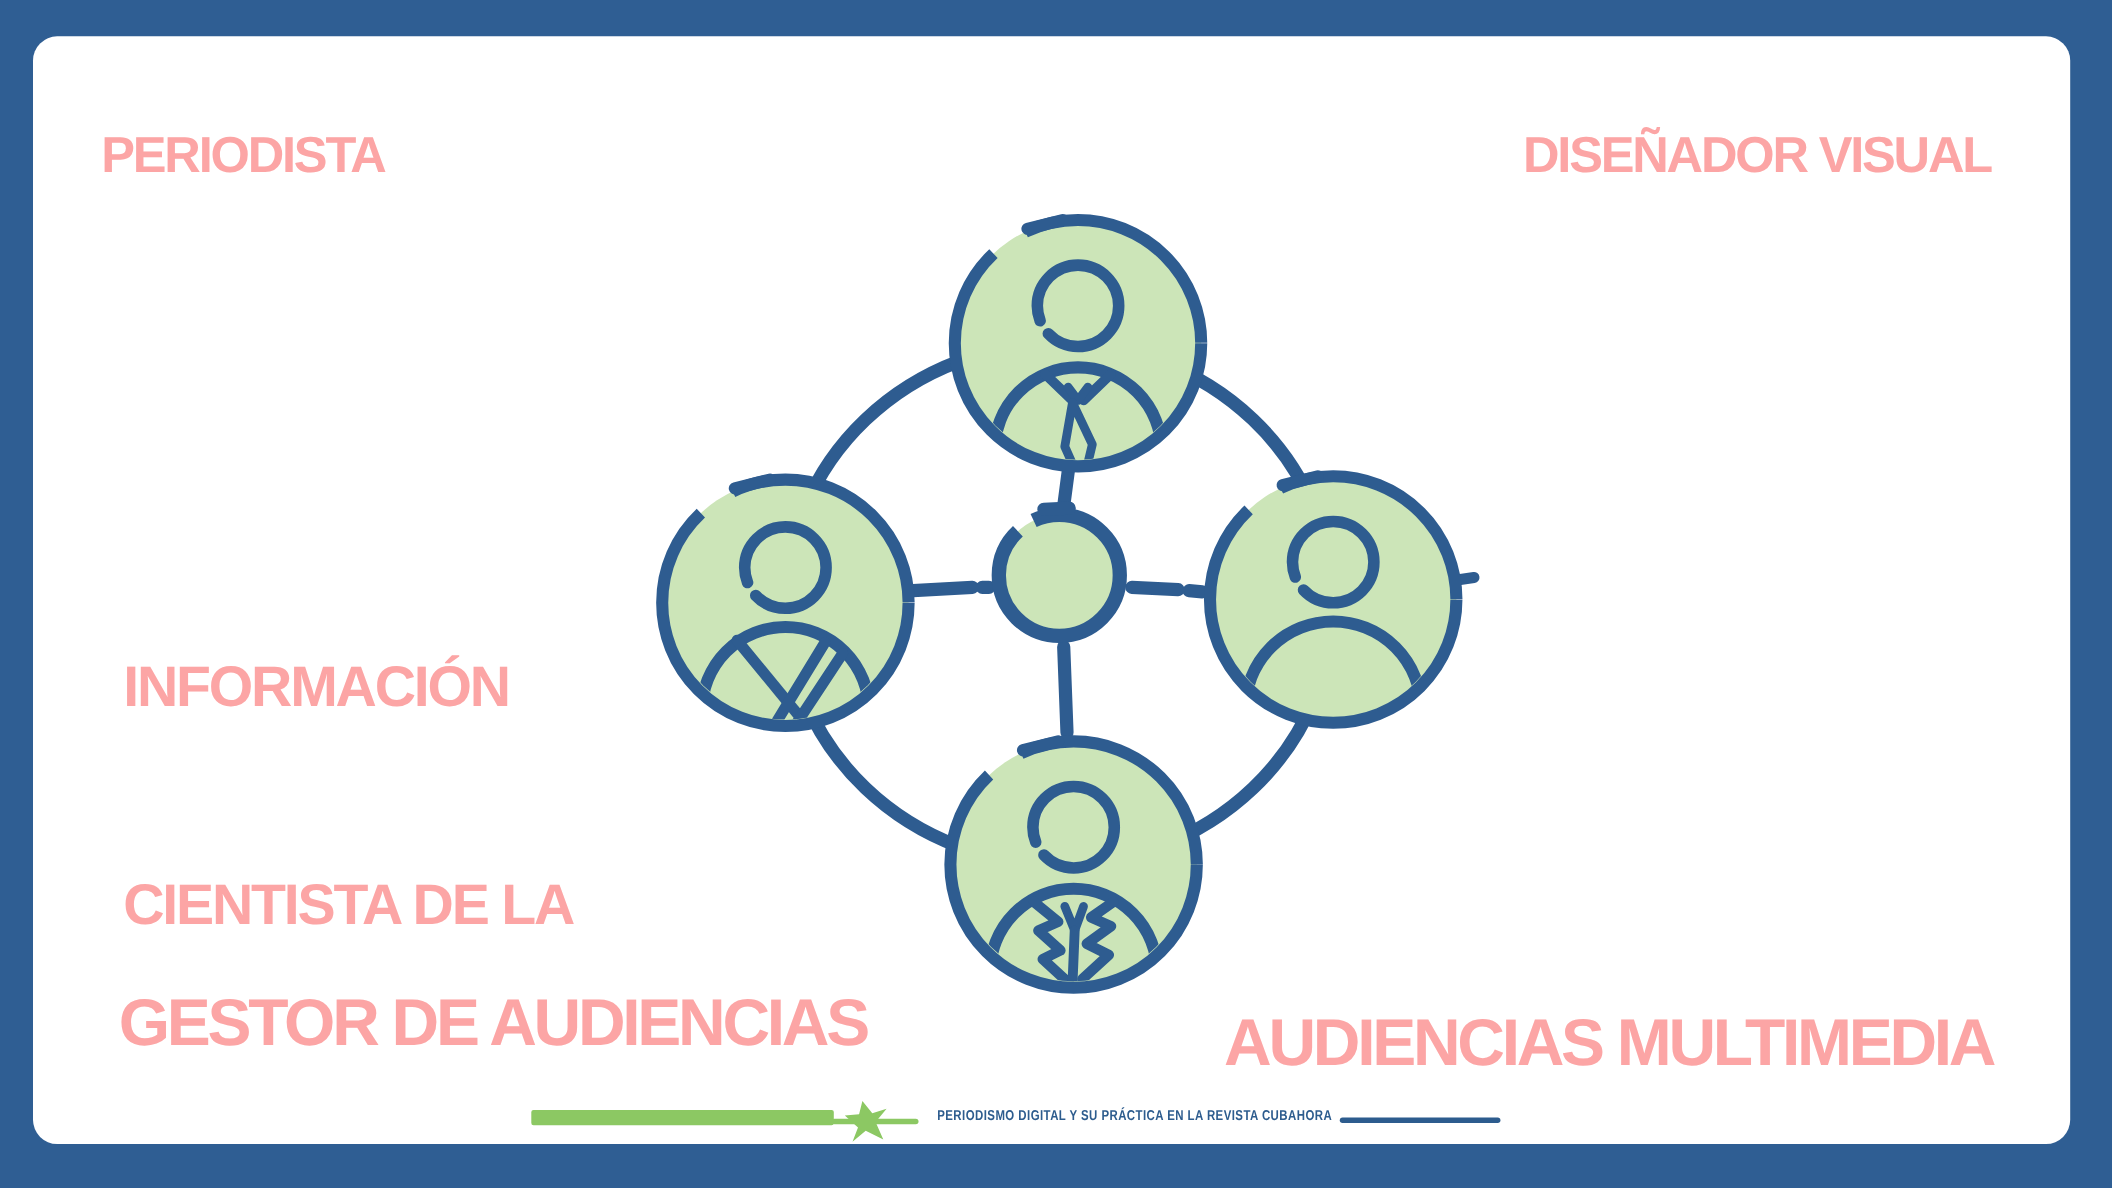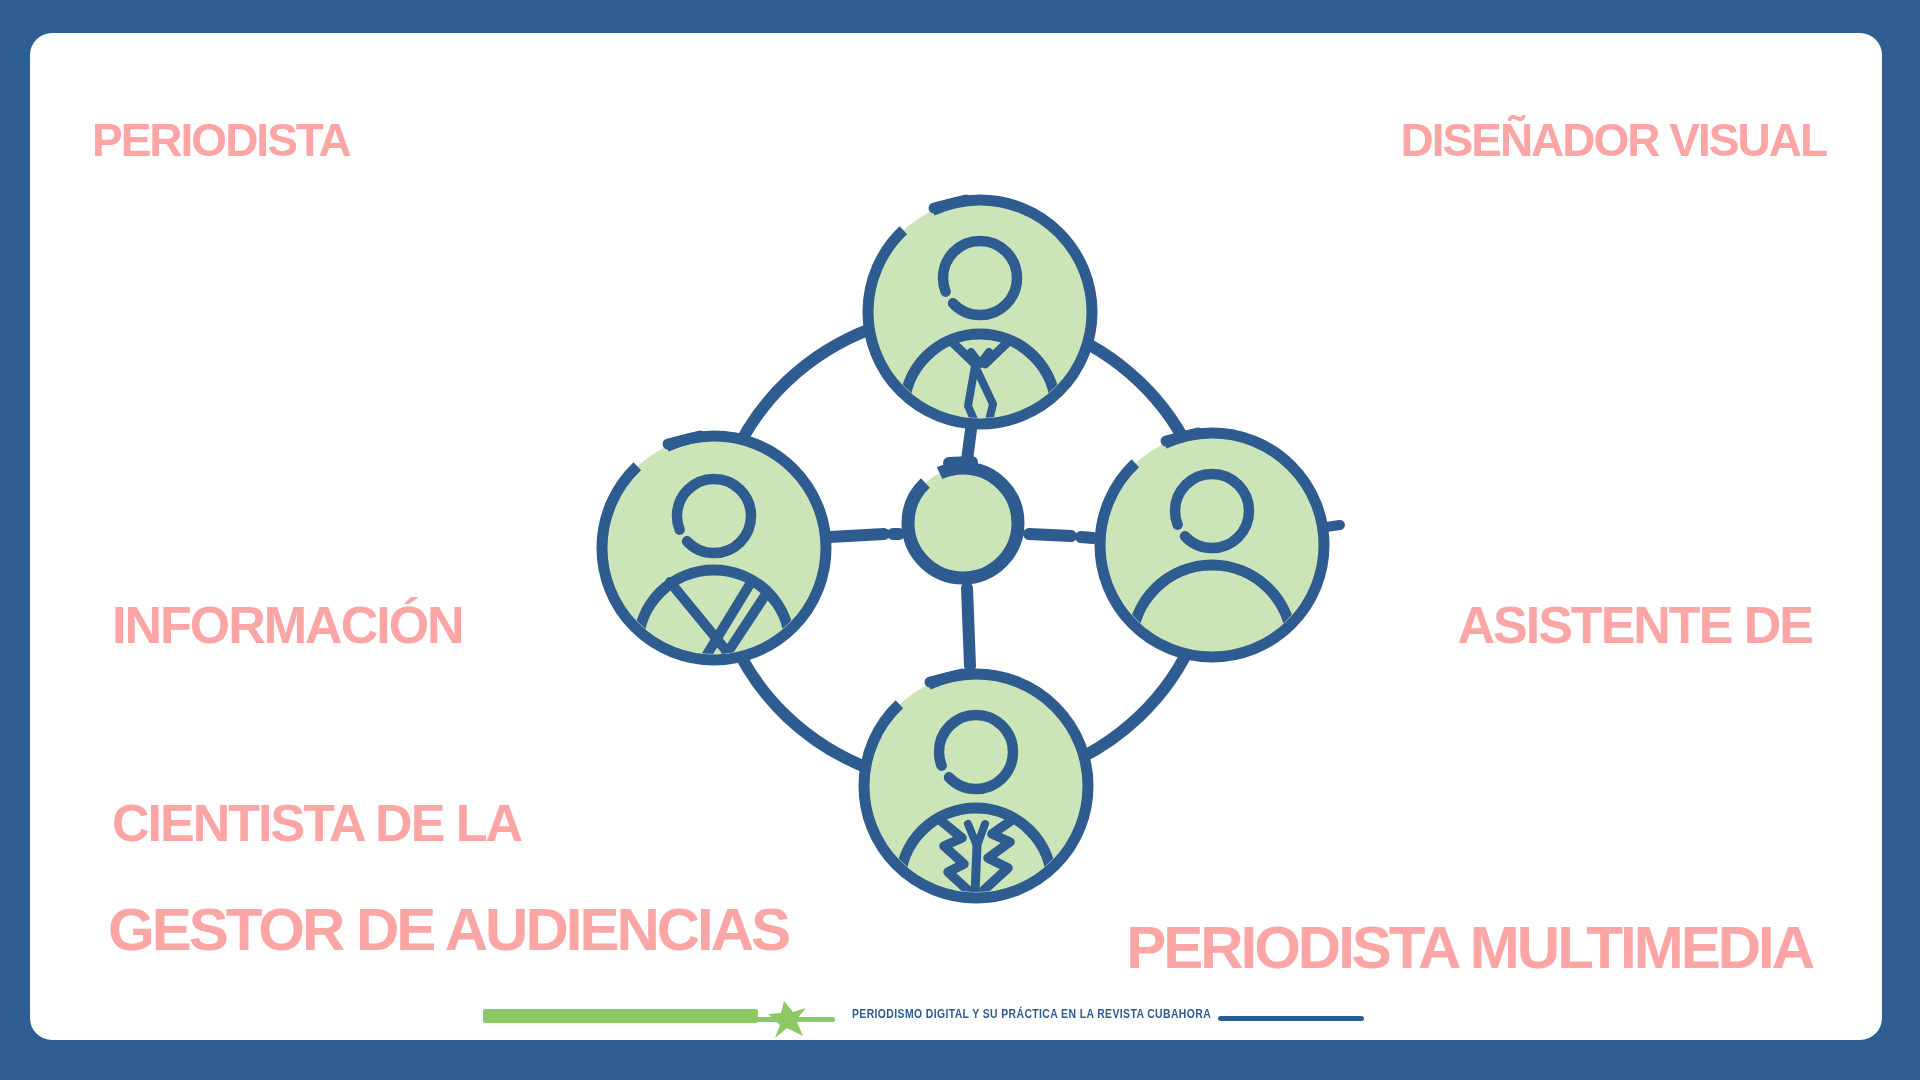--- a/index.html
+++ b/index.html
@@ -14,21 +14,21 @@
   }
   .overlay-svg{position:absolute;left:0;top:0;width:1920px;height:1080px;}
   .role-label{
     position:absolute;color:#fca5a5;font-weight:bold;white-space:pre;
     letter-spacing:-2px;line-height:1.25;
   }
   .lbl-top{font-size:46px;top:112px;}
   .lbl-mid{font-size:52px;top:460px;line-height:66px;}
   .lbl-bottom{font-size:60px;letter-spacing:-3px;}
   #lbl-periodista{left:92px;}
-  #lbl-disenador{right:94px;text-align:right;}
+  #lbl-disenador{right:110px;text-align:right;}
   #lbl-cientista{left:112px;text-align:left;}
   #lbl-asistente{right:108px;text-align:right;}
   #lbl-gestor{left:108px;top:892px;}
   #lbl-realizador{right:108px;top:910px;text-align:right;}
   .footer-caption{
     position:absolute;left:852px;top:1006px;
     font-size:13px;font-weight:bold;color:#2d5c8e;letter-spacing:0.5px;
     transform:scaleX(0.8);transform-origin:left center;white-space:pre;
   }
 </style>
@@ -116,20 +116,19 @@
 <div class="role-label lbl-top" id="lbl-periodista">PERIODISTA</div>
 
 <div class="role-label lbl-top" id="lbl-disenador">DISEÑADOR VISUAL</div>
 
 <div class="role-label lbl-mid" id="lbl-cientista">
   <div>INFORMACIÓN</div>
   <div>CIENTISTA DE LA</div>
 </div>
 
 <div class="role-label lbl-mid" id="lbl-asistente">
-  <div>ASISTENTE DE</div>
 </div>
 
 <div class="role-label lbl-bottom" id="lbl-gestor">GESTOR DE AUDIENCIAS</div>
 
-<div class="role-label lbl-bottom" id="lbl-realizador">PERIODISTA MULTIMEDIA</div>
+<div class="role-label lbl-bottom" id="lbl-realizador">AUDIENCIAS MULTIMEDIA</div>
 
 <div class="footer-caption">PERIODISMO DIGITAL Y SU PRÁCTICA EN LA REVISTA CUBAHORA</div>
 
 </body></html>

